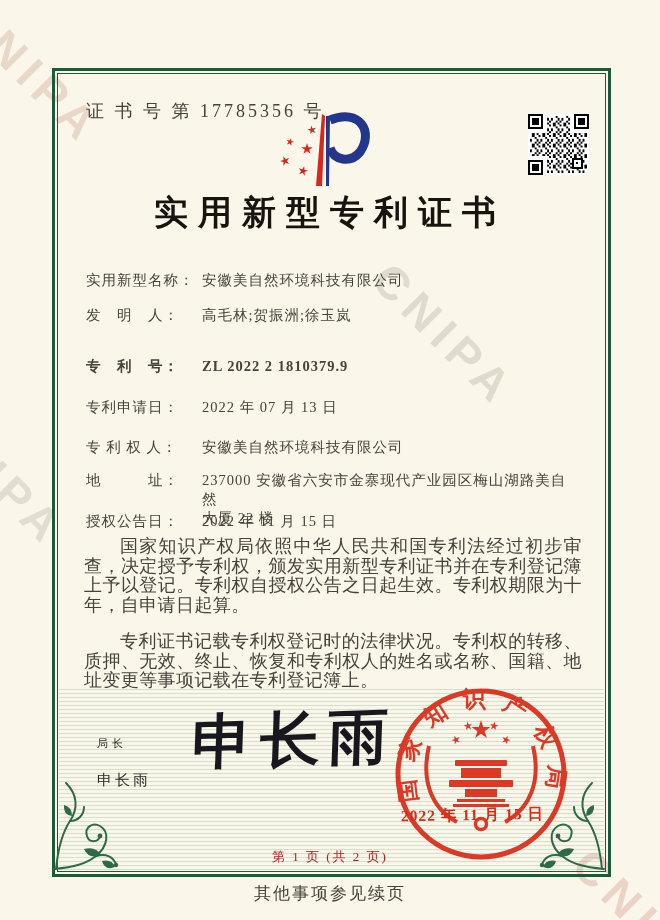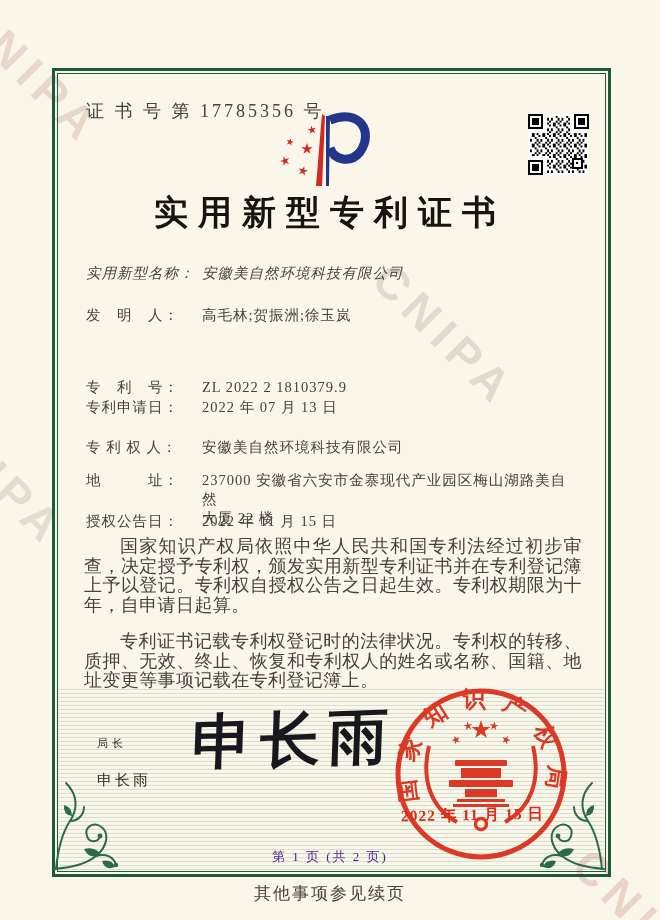--- a/index.html
+++ b/index.html
@@ -34,23 +34,23 @@
   .logo{position:absolute;left:276px;top:104px;width:100px;height:86px;}
   .qr{position:absolute;left:528px;top:114px;width:61px;height:61px;}
   .title{
     position:absolute;left:0;top:190px;width:100%;text-align:center;
     font-size:34px;font-weight:bold;letter-spacing:10px;color:#17130e;
   }
   
   .row{position:absolute;left:86px;font-size:14.5px;letter-spacing:1px;color:#45433c;display:flex;align-items:flex-start;}
   .row .lab{display:inline-block;width:116px;white-space:pre;flex:none;}
   .row .val{white-space:pre-line;line-height:19px;}
-  .r-name{top:264px;font-style:italic;}
+  .r-name{top:271px;}
   .r-inventor{top:306px;}
-  .r-patno{top:378px;}
+  .r-patno{top:357px;font-weight:bold;}
   .r-appdate{top:398px;}
   .r-patentee{top:438px;}
   .r-address{top:471px;}
   .r-address .val{width:372px;}
   .r-grantdate{top:512px;}
   .r-grantno{top:512px;left:342px;}
   .r-grantno .lab{width:94px;}
   
   .paras{
     position:absolute;left:84px;top:537px;width:498px;
@@ -64,21 +64,21 @@
   .autograph{
     position:absolute;left:192px;top:700px;font-size:60px;font-weight:600;color:#17171d;
     letter-spacing:8px;transform:rotate(-2deg) skewX(-4deg);white-space:nowrap;
   }
   .seal{position:absolute;left:391px;top:684px;width:180px;height:180px;opacity:.95;}
   .seal-date{
     position:absolute;left:401px;top:805px;font-size:15.5px;font-weight:bold;
     color:#d92c17;letter-spacing:1px;transform:rotate(-1deg);white-space:nowrap;
   }
   
-  .page-info{position:absolute;left:0;top:848px;width:660px;text-align:center;font-size:13px;letter-spacing:2px;color:#4c1d95;}
+  .page-info{position:absolute;left:0;top:848px;width:660px;text-align:center;font-size:13px;letter-spacing:2px;color:#b91c1c;}
   .cont-note{position:absolute;left:0;top:882px;width:660px;text-align:center;font-size:17px;letter-spacing:2px;color:#45433c;}
 </style>
 </head>
 <body>
 
 <div class="page">
 
   <div class="wm wm1">CNIPA</div>
   <div class="wm wm2">CNIPA</div>
   <div class="wm wm3">CNIPA</div>

